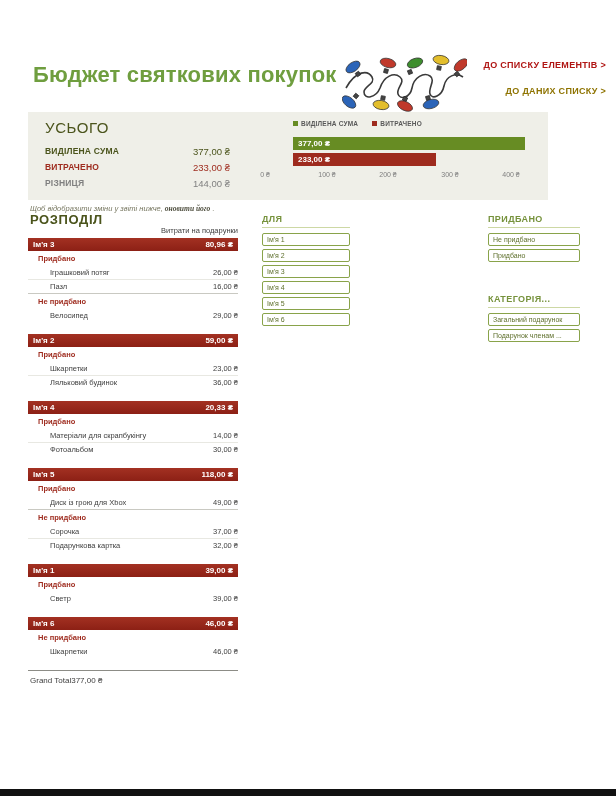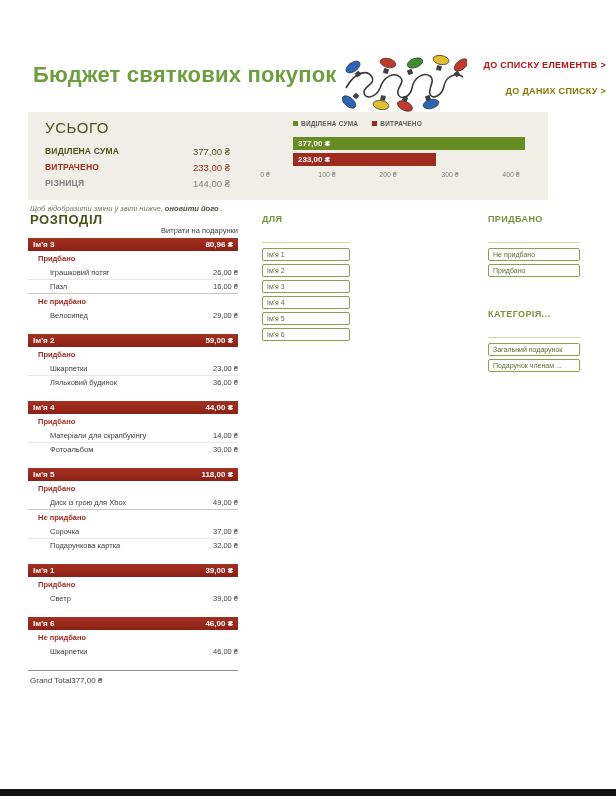--- a/index.html
+++ b/index.html
@@ -31,21 +31,21 @@
   .legend-item { display:flex; align-items:center; gap:3px; font-size:6.5px; font-weight:bold; color:#595959; letter-spacing:.2px; }
   .swatch { width:5px; height:5px; display:inline-block; }
   .plot { position:relative; margin-left:28px; margin-top:8px; width:246px; }
   .bar { height:13px; margin-bottom:3px; position:relative; }
   .bar .bar-label { position:absolute; left:5px; top:2px; color:#fff; font-weight:bold; font-size:8px; }
   .axis { position:relative; height:12px; margin-top:5px; }
   .tick { position:absolute; top:0; transform:translateX(-50%); font-size:7px; color:#7f7f7f; white-space:nowrap; }
 
   
   .note { position:absolute; left:30px; top:204px; font-size:7.5px; font-style:italic; color:#76765f; }
-  .note b { color:#4c4c3c; }
+  .note b { color:#4c4c3c;font-family:Liberation Serif, serif; }
 
   
   .dist-head { position:absolute; left:30px; top:212px; font-size:13px; color:#4b541c; letter-spacing:.6px; }
   .table { position:absolute; left:28px; top:226px; width:210px; }
   .col-head { text-align:right; font-size:7.5px; color:#404040; height:12px; }
   .group { margin-bottom:12px; }
   .group-bar { display:flex; justify-content:space-between; align-items:center; height:13px;
      background:linear-gradient(180deg,#a33122,#8c2015); padding:0 5px; }
   .group-bar span { color:#fff; font-size:8px; font-weight:bold; }
   .section-label { font-size:7.5px; font-weight:bold; color:#9e2b1e; padding:3px 0 2px 10px; }
@@ -58,21 +58,21 @@
      margin-top:4px; padding:5px 0 0 2px; font-size:8px; color:#404040; }
 
   
   .slicer-col { position:absolute; top:214px; }
   #slicer-col-0 { left:262px; width:88px; }
   #slicer-col-1 { left:368px; width:92px; }
   #slicer-col-2 { left:488px; width:92px; }
   .panel + .panel { margin-top:14px; }
   #slicer-col-2 .panel + .panel { margin-top:32px; }
   .panel-head { font-size:9px; font-weight:bold; color:#76923c; letter-spacing:.4px;
-     border-bottom:1px solid #cdd8a4; padding-bottom:18px; margin-bottom:5px; }
+     border-bottom:1px solid #cdd8a4; padding-bottom:3px; margin-bottom:5px; }
   .slicer-item { border:1px solid #89a34a; border-radius:2px; background:#fff; color:#5d6e2a;
      font-size:7px; line-height:9px; padding:1px 4px; margin-bottom:3px; cursor:pointer; }
 
   .bottom-bar { position:absolute; left:0; top:789px; width:616px; height:7px; background:#111; }
 </style>
 </head>
 <body>
 
 <div id="page">
 
@@ -192,21 +192,21 @@
             <span class="vl">23,00 ₴</span>
           </div>
           <div class="item-row">
             <span class="nm">Ляльковий будинок</span>
             <span class="vl">36,00 ₴</span>
           </div>
         </div>
         <div class="group">
           <div class="group-bar">
             <span>Ім'я 4</span>
-            <span>44,00 ₴</span>
+            <span>20,33 ₴</span>
           </div>
           <div class="section-label">Придбано</div>
           <div class="item-row">
             <span class="nm">Матеріали для скрапбукінгу</span>
             <span class="vl">14,00 ₴</span>
           </div>
           <div class="item-row">
             <span class="nm">Фотоальбом</span>
             <span class="vl">30,00 ₴</span>
           </div>

